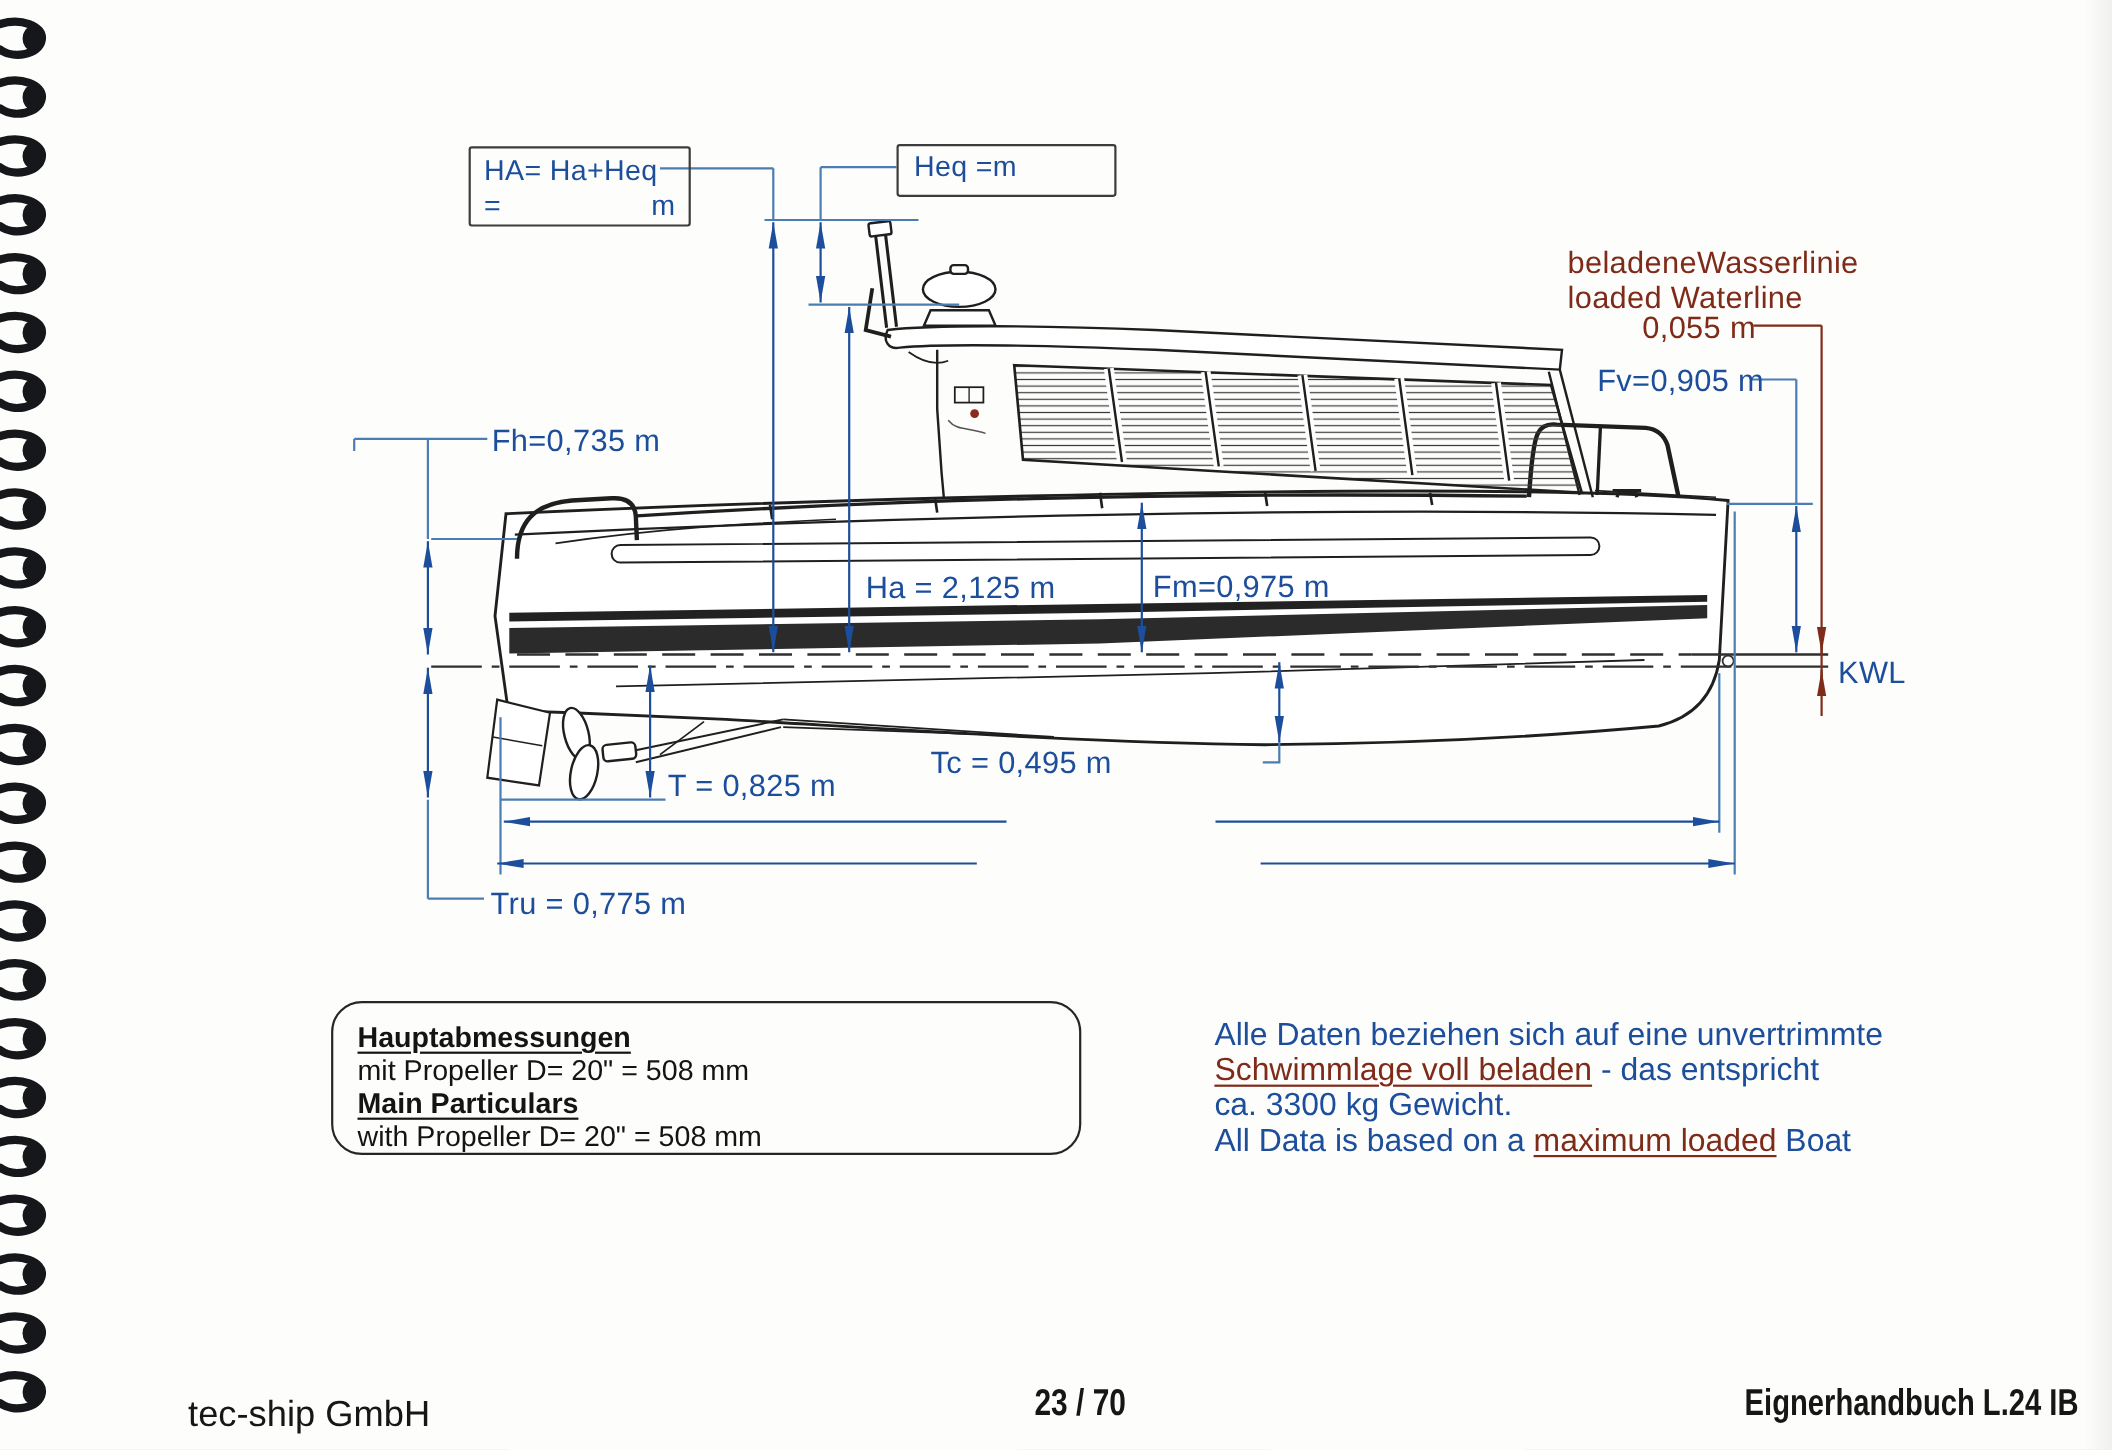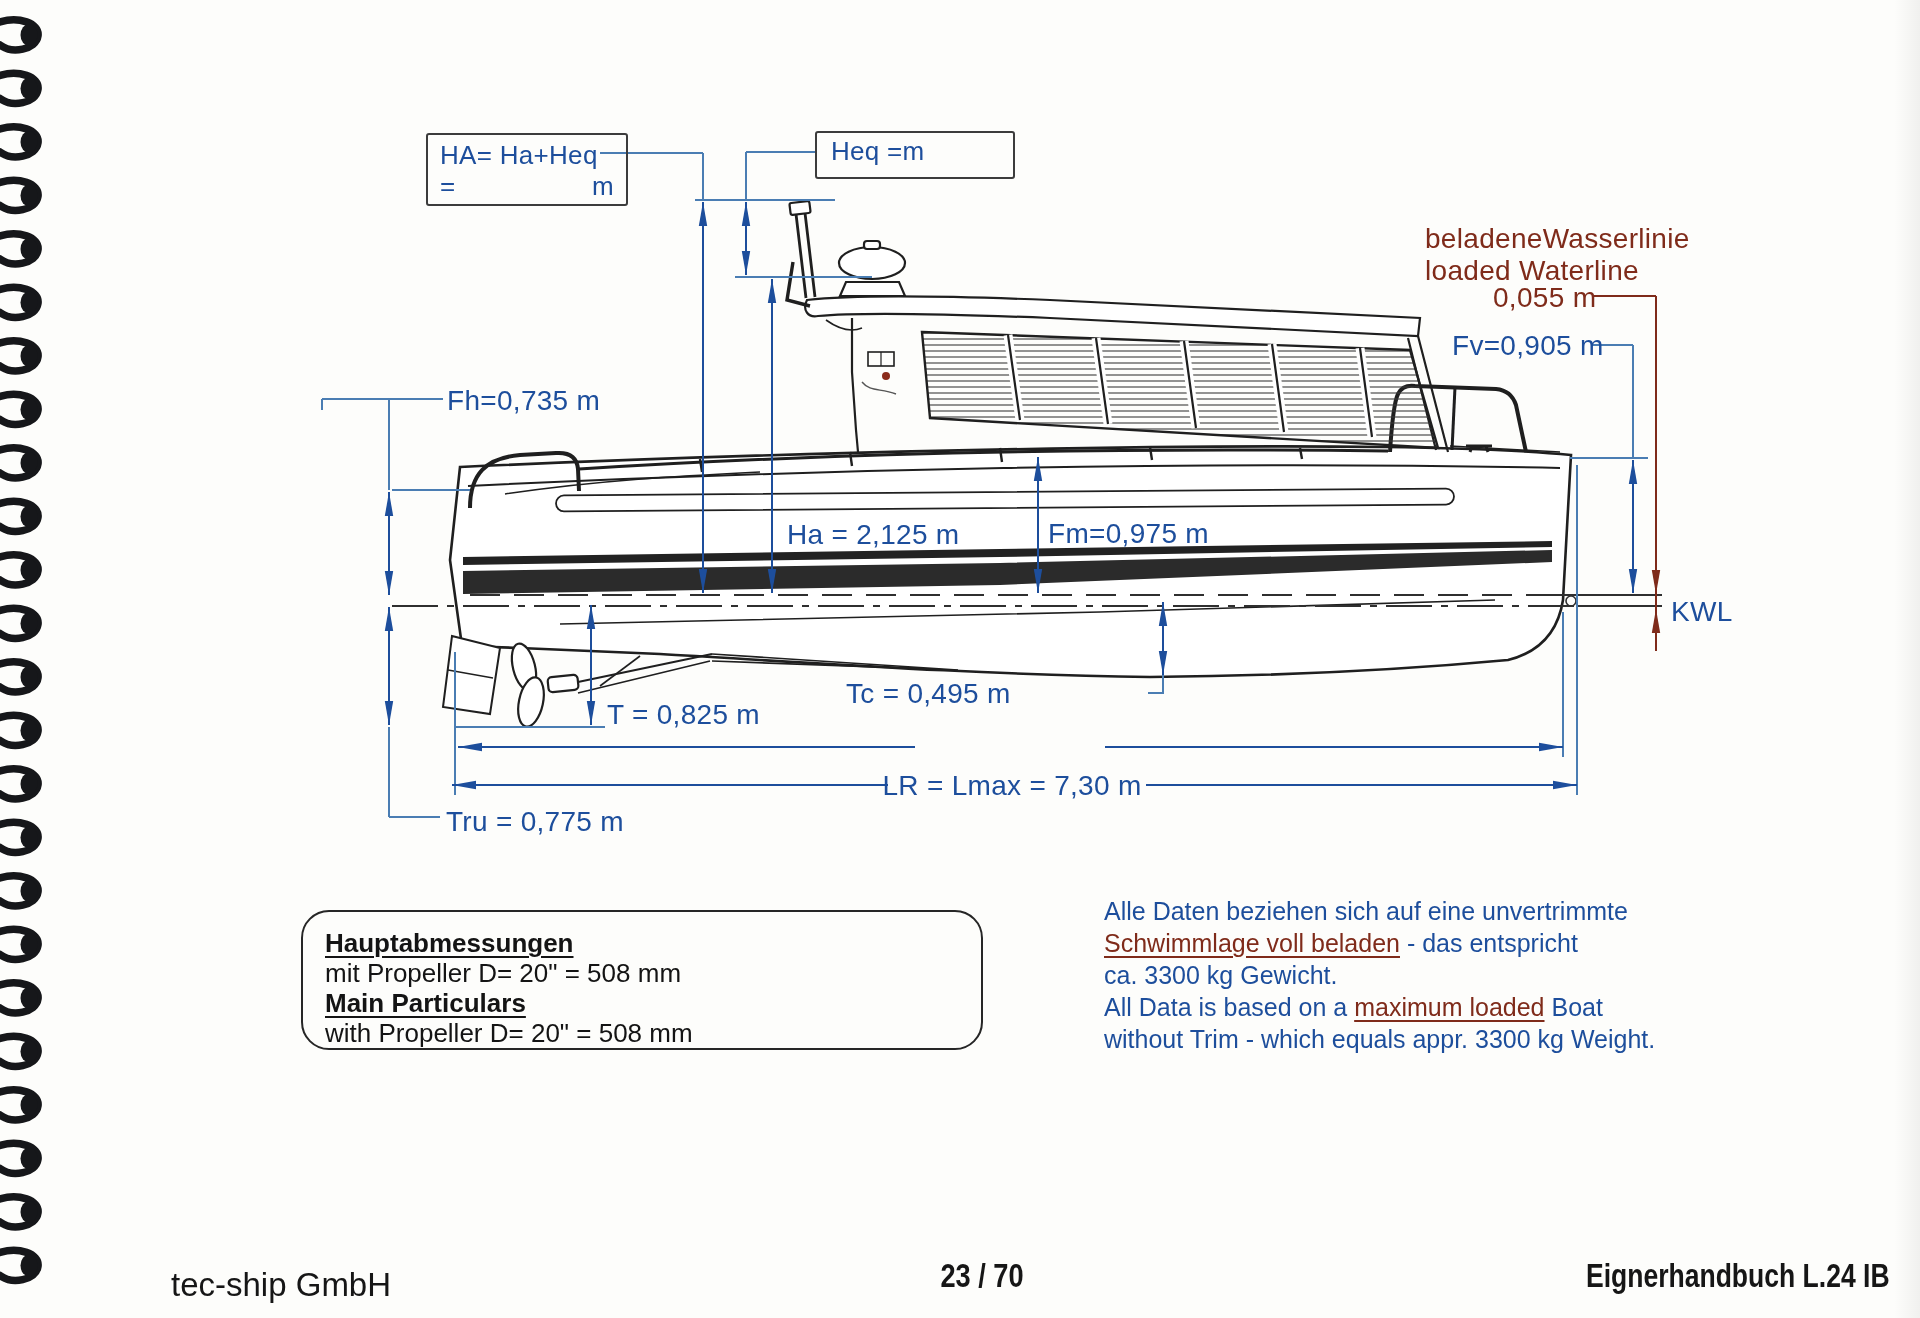--- a/index.html
+++ b/index.html
@@ -16,21 +16,21 @@
   svg.layer{position:absolute;left:0;top:0;width:1920px;height:1318px;}
   .abs{position:absolute;white-space:nowrap;}
   .dim{font-size:28px;line-height:1.06;color:var(--dim-blue);letter-spacing:.3px;}
   .reddim{color:var(--note-red);}
   .fbox{position:absolute;border:2px solid #3c3c3c;border-radius:3px;background:transparent;
         color:var(--dim-blue);font-size:26px;letter-spacing:.3px;}
   .fbox .row{display:flex;justify-content:space-between;}
   .pbox{position:absolute;border:2.5px solid #262626;border-radius:28px;
         color:#141414;font-size:26px;line-height:30px;padding:16px 20px 0 22px;}
   .pbox .t{font-weight:700;text-decoration:underline;text-decoration-thickness:2px;text-underline-offset:4px;}
-  .notes{position:absolute;color:var(--dim-blue);font-size:25px;line-height:32px;}
+  .notes{position:absolute;color:var(--dim-blue);font-size:29px;line-height:32px;margin-top:30px;}
   .notes .r{color:var(--note-red);text-decoration:underline;text-decoration-thickness:2px;text-underline-offset:4px;}
   .footer{position:absolute;color:#161616;}
   .f-co{font-size:33px;}
   .f-pg{font-size:34px;font-weight:700;width:200px;text-align:center;
         transform:scaleX(.8);transform-origin:center;}
   .f-doc{font-size:34px;font-weight:700;width:300px;text-align:right;
         transform:scaleX(.78);transform-origin:right;}
 </style>
 </head>
 <body>
@@ -211,35 +211,33 @@
   <div class="abs dim reddim" style="left:1425px;top:256px">loaded Waterline</div>
   <div class="abs dim reddim" style="left:1493px;top:283px">0,055 m</div>
 
   <div class="abs dim" style="left:1452px;top:331px">Fv=0,905 m</div>
   <div class="abs dim" style="left:447px;top:386px">Fh=0,735 m</div>
   <div class="abs dim" style="left:787px;top:520px">Ha = 2,125 m</div>
   <div class="abs dim" style="left:1048px;top:519px">Fm=0,975 m</div>
   <div class="abs dim" style="left:1671px;top:597px">KWL</div>
   <div class="abs dim" style="left:846px;top:679px;width:272px;">Tc = 0,495 m</div>
   <div class="abs dim" style="left:607px;top:700px">T = 0,825 m</div>
-  <div class="abs dim" style="left:777px;top:771px;width:470px;text-align:center">LR = Lmax = 7,30 m</div>
   <div class="abs dim" style="left:446px;top:807px">Tru = 0,775 m</div>
 
   <div class="pbox" style="left:301px;top:910px;width:636px;height:120px">
     <div class="t">Hauptabmessungen</div>
     <div>mit Propeller D= 20" = 508 mm</div>
     <div class="t">Main Particulars</div>
     <div>with Propeller D= 20" = 508 mm</div>
   </div>
 
   <div class="notes" style="left:1104px;top:895px">
     <div>Alle Daten beziehen sich auf eine unvertrimmte</div>
     <div><span class="r">Schwimmlage voll beladen</span><span> - das entspricht</span></div>
     <div>ca. 3300 kg Gewicht.</div>
     <div><span>All Data is based on a </span><span class="r">maximum loaded</span><span> Boat</span></div>
-    <div>without Trim - which equals appr. 3300 kg Weight.</div>
   </div>
 
   <div class="footer f-co abs" style="left:171px;top:1266px">tec-ship GmbH</div>
   <div class="footer f-pg abs" style="left:882px;top:1256px">23 / 70</div>
   <div class="footer f-doc abs" style="left:1520px;top:1256px">Eignerhandbuch L.24 IB</div>
 
 </div>
 
 </body></html>

